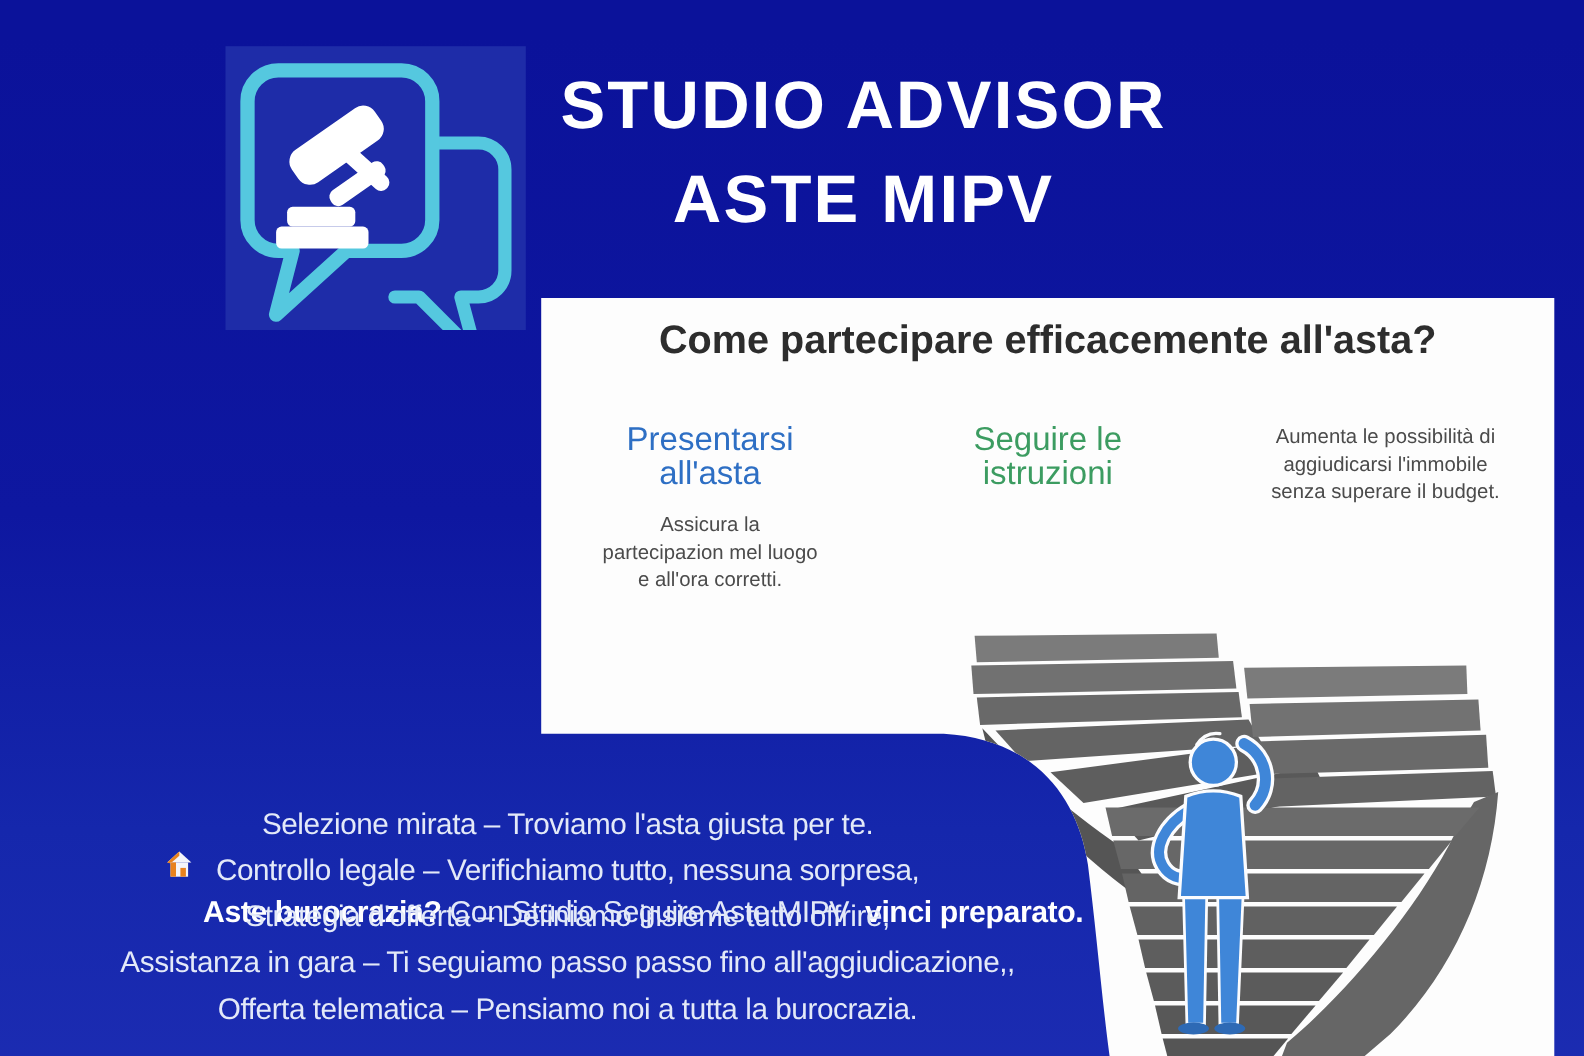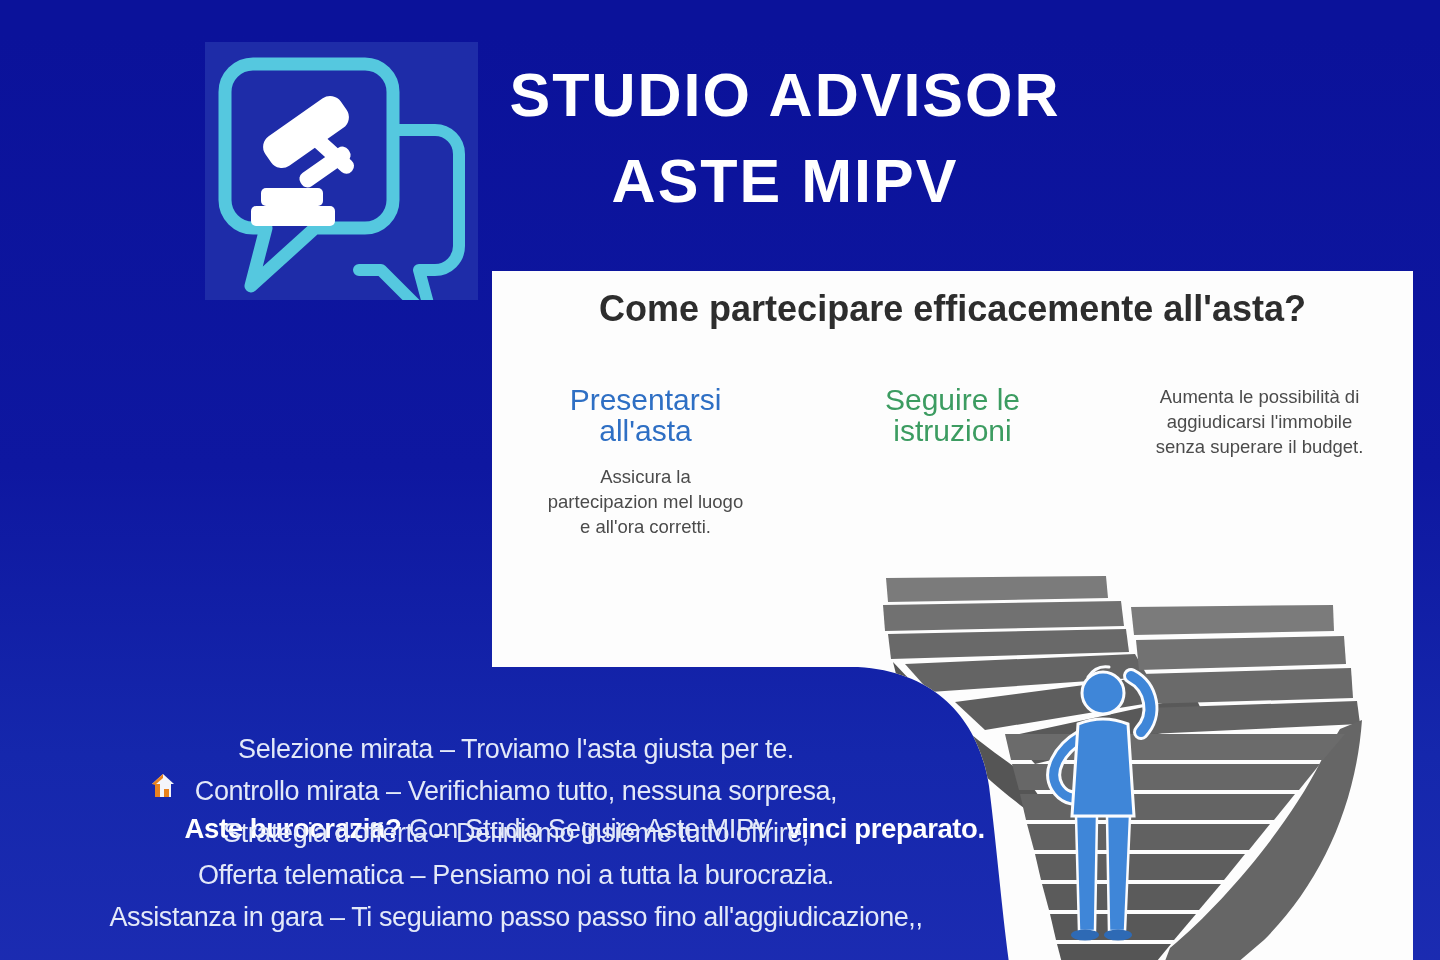--- a/index.html
+++ b/index.html
@@ -162,24 +162,24 @@
         <svg width="28" height="28" viewBox="0 0 28 28">
           <polygon points="3,12 14,2 25,12" fill="#f4f5fa"></polygon>
           <polygon points="3,12 14,2 14,6 6,13" fill="#e8821e"></polygon>
           <rect x="6" y="12" width="16" height="13" fill="#f4f5fa"></rect>
           <rect x="6" y="12" width="5" height="13" fill="#e8821e"></rect>
           <rect x="15" y="17" width="5" height="8" fill="#e8821e"></rect>
         </svg>
       </span><b>Aste burocrazia?</b><span> Con Studio Seguire Aste MIPV  </span><b>vinci preparato.</b>
     </div>
     <div class="promo-line">Selezione mirata – Troviamo l'asta giusta per te.</div>
-    <div class="promo-line">Controllo mirata – Verifichiamo tutto, nessuna sorpresa,</div>
+    <div class="promo-line">Controllo legale – Verifichiamo tutto, nessuna sorpresa,</div>
     <div class="promo-line">Strategia d'offerta – Definiamo insieme tutto offrire,</div>
+    <div class="promo-line">Assistanza in gara – Ti seguiamo passo passo fino all'aggiudicazione,,</div>
     <div class="promo-line">Offerta telematica – Pensiamo noi a tutta la burocrazia.</div>
-    <div class="promo-line">Assistanza in gara – Ti seguiamo passo passo fino all'aggiudicazione,,</div>
     <div class="promo-line">
       <span class="icon">
         
       </span>
     </div>
   </div>
 
 </div>
 
 </body></html>

